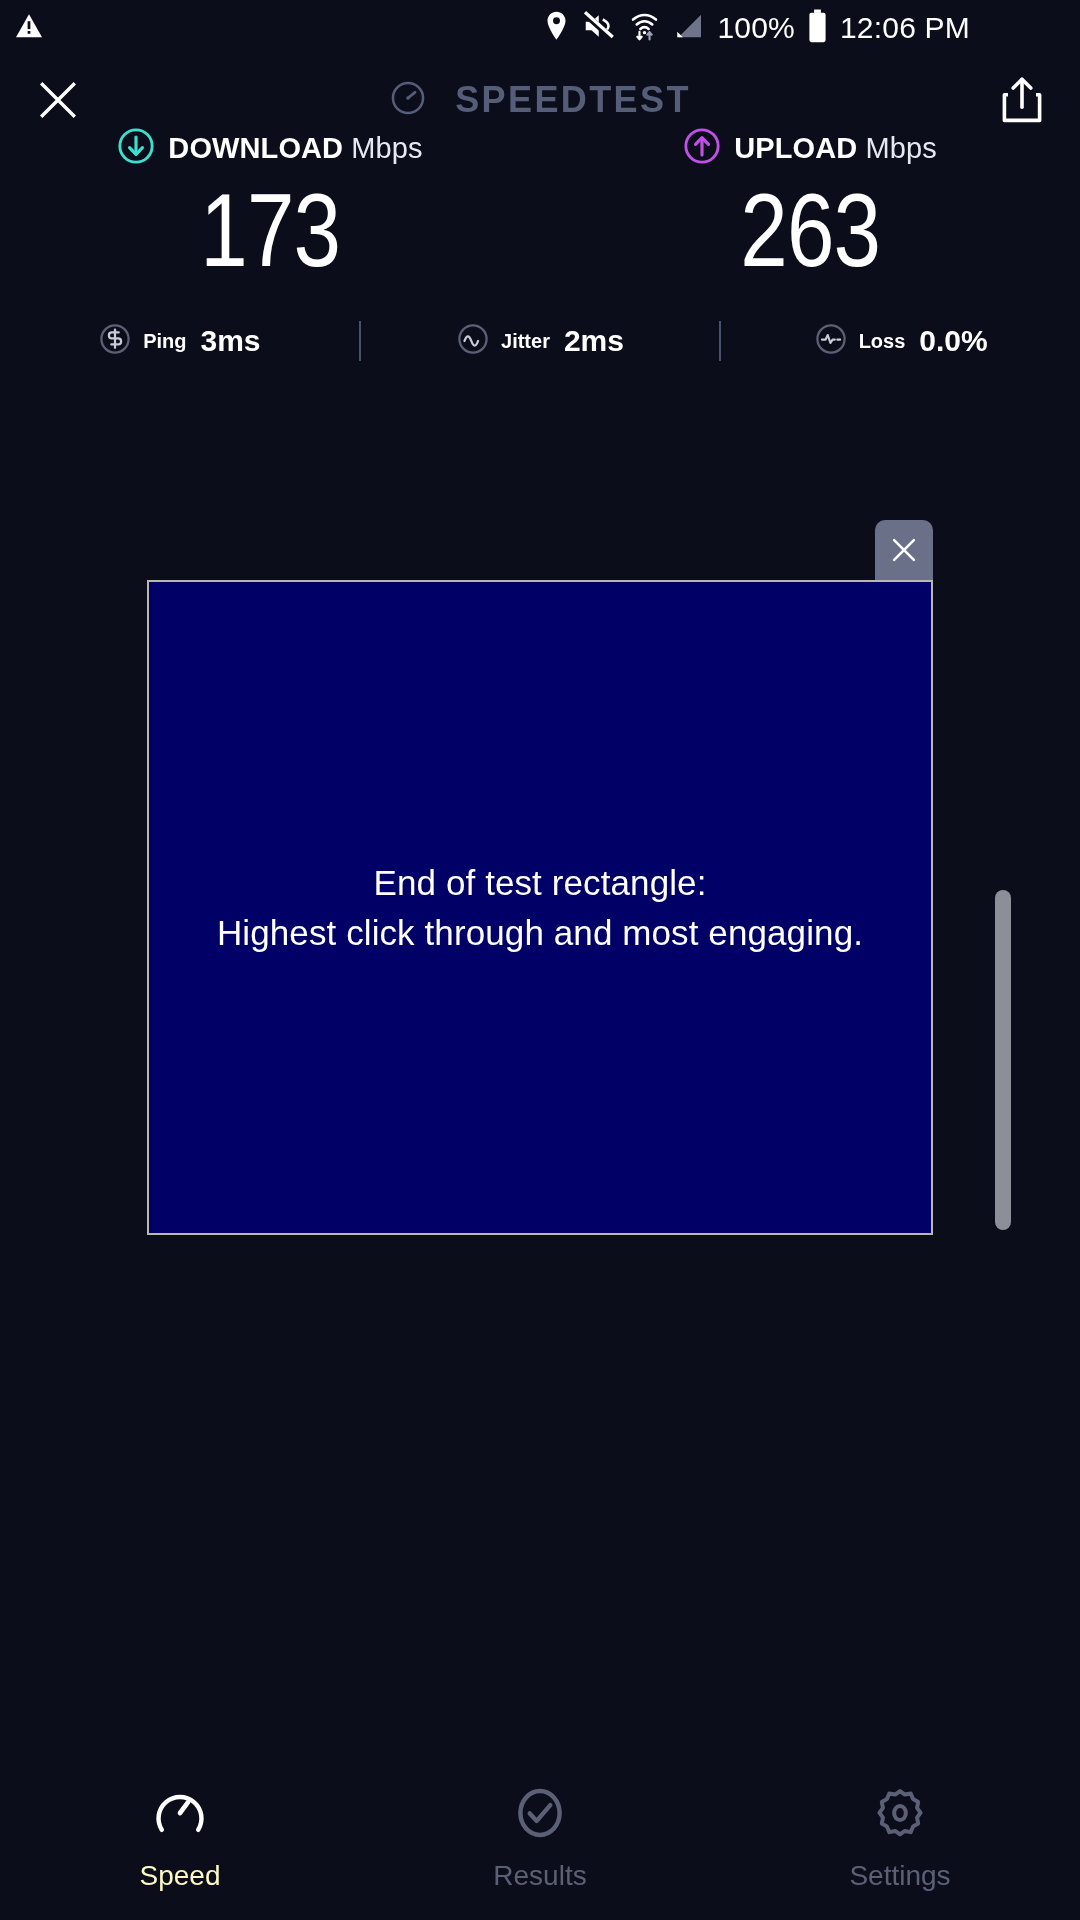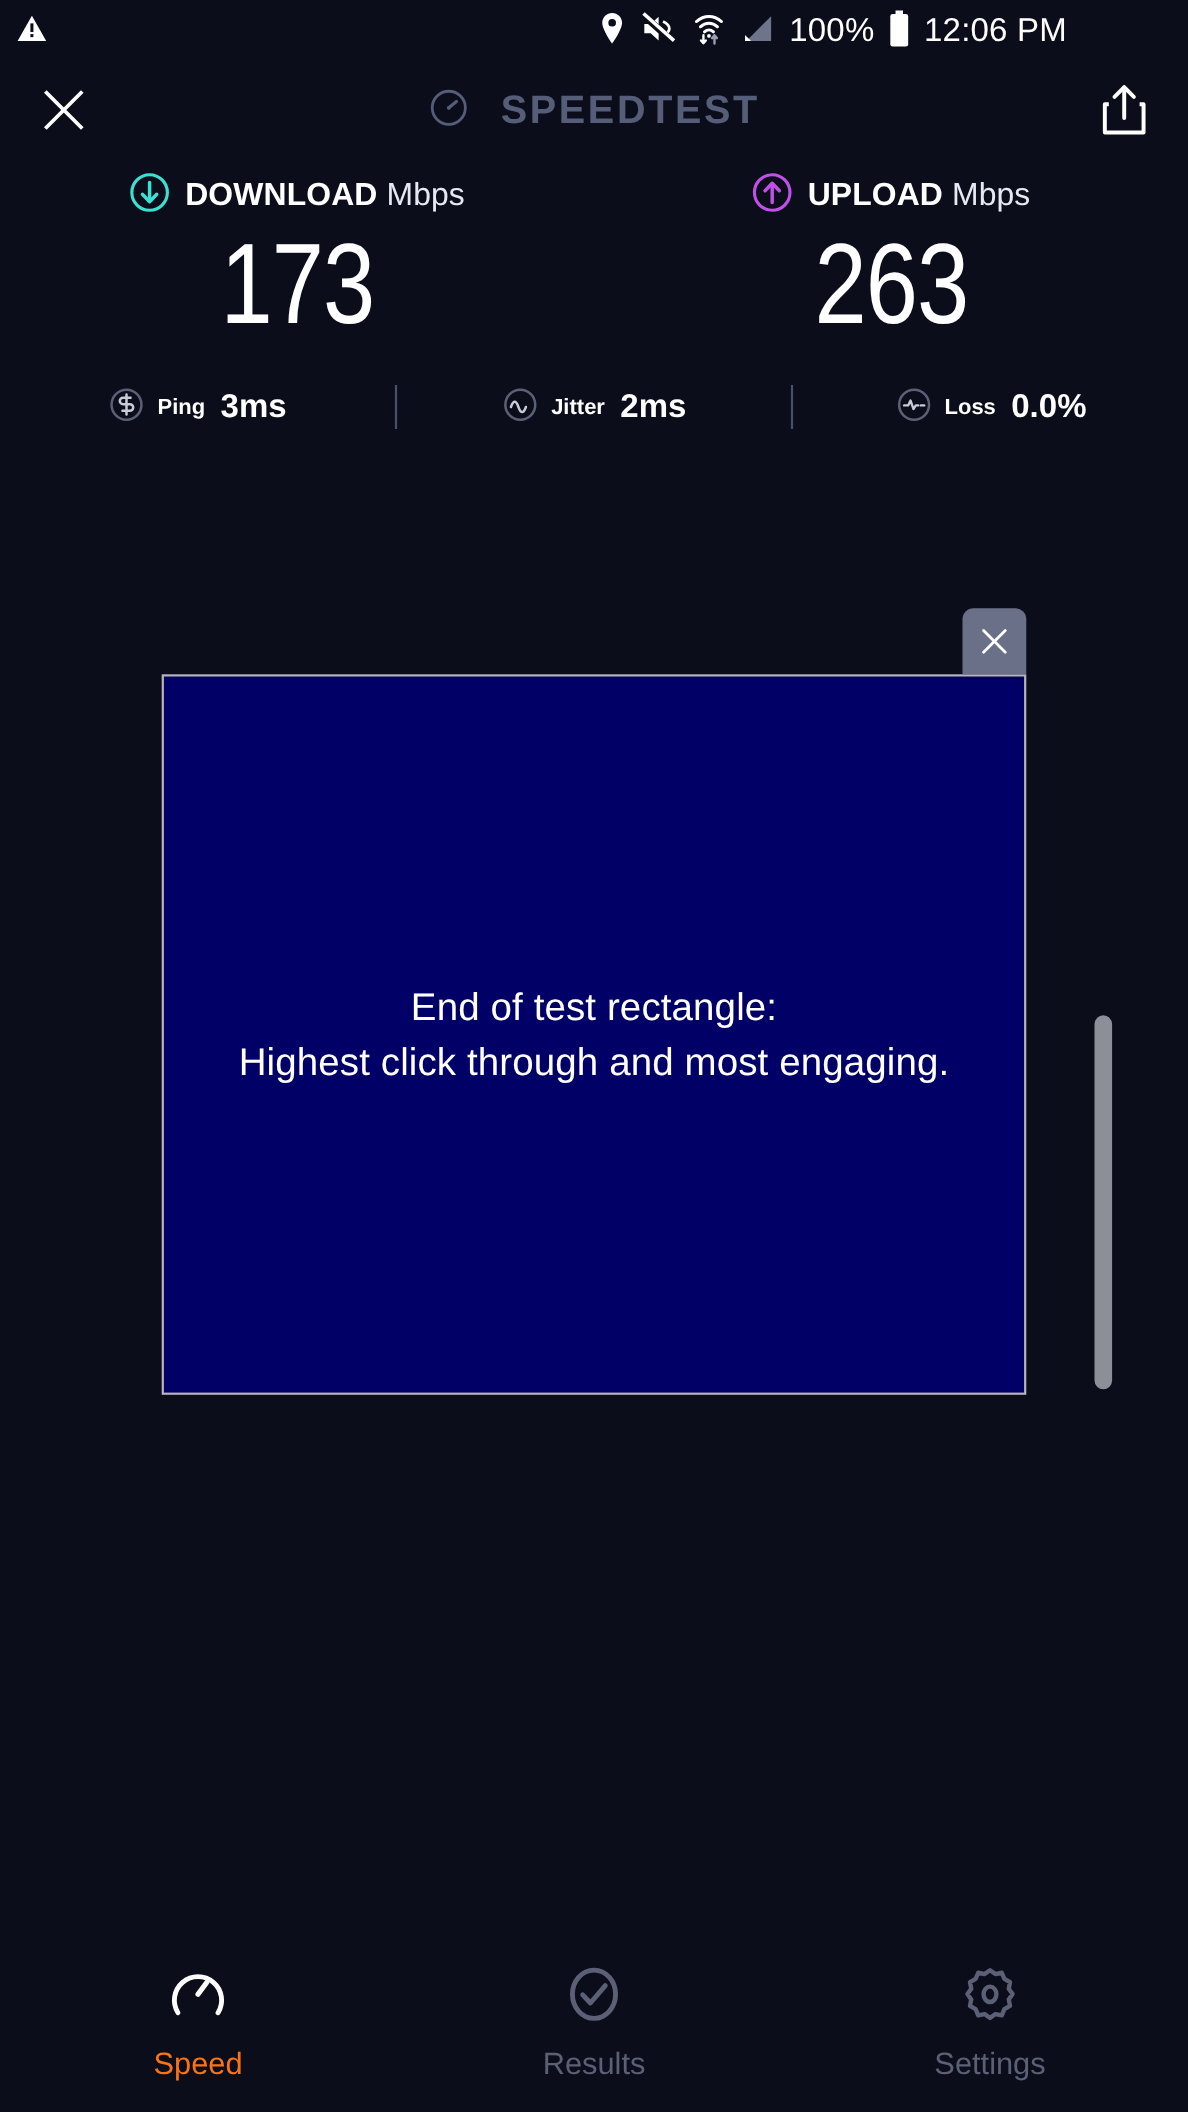--- a/index.html
+++ b/index.html
@@ -54,21 +54,21 @@
   .btn-icon {
     position:relative; z-index:5;
     width:64px; height:64px;
     display:flex; align-items:center; justify-content:center;
     cursor:pointer;
   }
   .spacer { flex:1; }
 
   
   .results {
-    position:absolute; top:153px; left:0;
+    position:absolute; top:124px; left:0;
     width:890px;
   }
   .dl-ul-row {
     display:flex; width:1080px;
   }
   .metric-col {
     width:540px;
     display:flex; flex-direction:column; align-items:center;
   }
   .metric-head {
@@ -109,21 +109,21 @@
     font-size:30px; font-weight:700; color:#ffffff; line-height:1;
     margin-left:3px;
   }
   .pjl-div {
     width:2px; height:40px; background:#4a506a;
   }
 
   
   .ad-wrap {
     position:absolute;
-    left:147px; top:613px;
+    left:147px; top:580px;
     width:786px;
   }
   .ad-close {
     position:absolute;
     right:0px; top:-60px;
     width:58px; height:60px;
     background:#6b7089;
     border-radius:10px 10px 0 0;
     display:flex; align-items:center; justify-content:center;
     cursor:pointer;
@@ -184,21 +184,21 @@
     display:flex; flex-direction:column;
     align-items:center; justify-content:center;
     gap:18px;
     cursor:pointer;
   }
   .nav-label {
     font-size:28px; line-height:1;
     color:#5b6076;
     font-family:"Liberation Sans", sans-serif;
   }
-  .nav-item.active .nav-label { color:#f97316; }
+  .nav-item.active .nav-label { color:#fef9c3; }
   .nav-ico { height:62px; display:flex; align-items:center; }
 </style>
 </head>
 <body>
 
 <div id="app">
 
   <div class="statusbar">
     <div class="sb-left">
       <span class="sb-icon">

